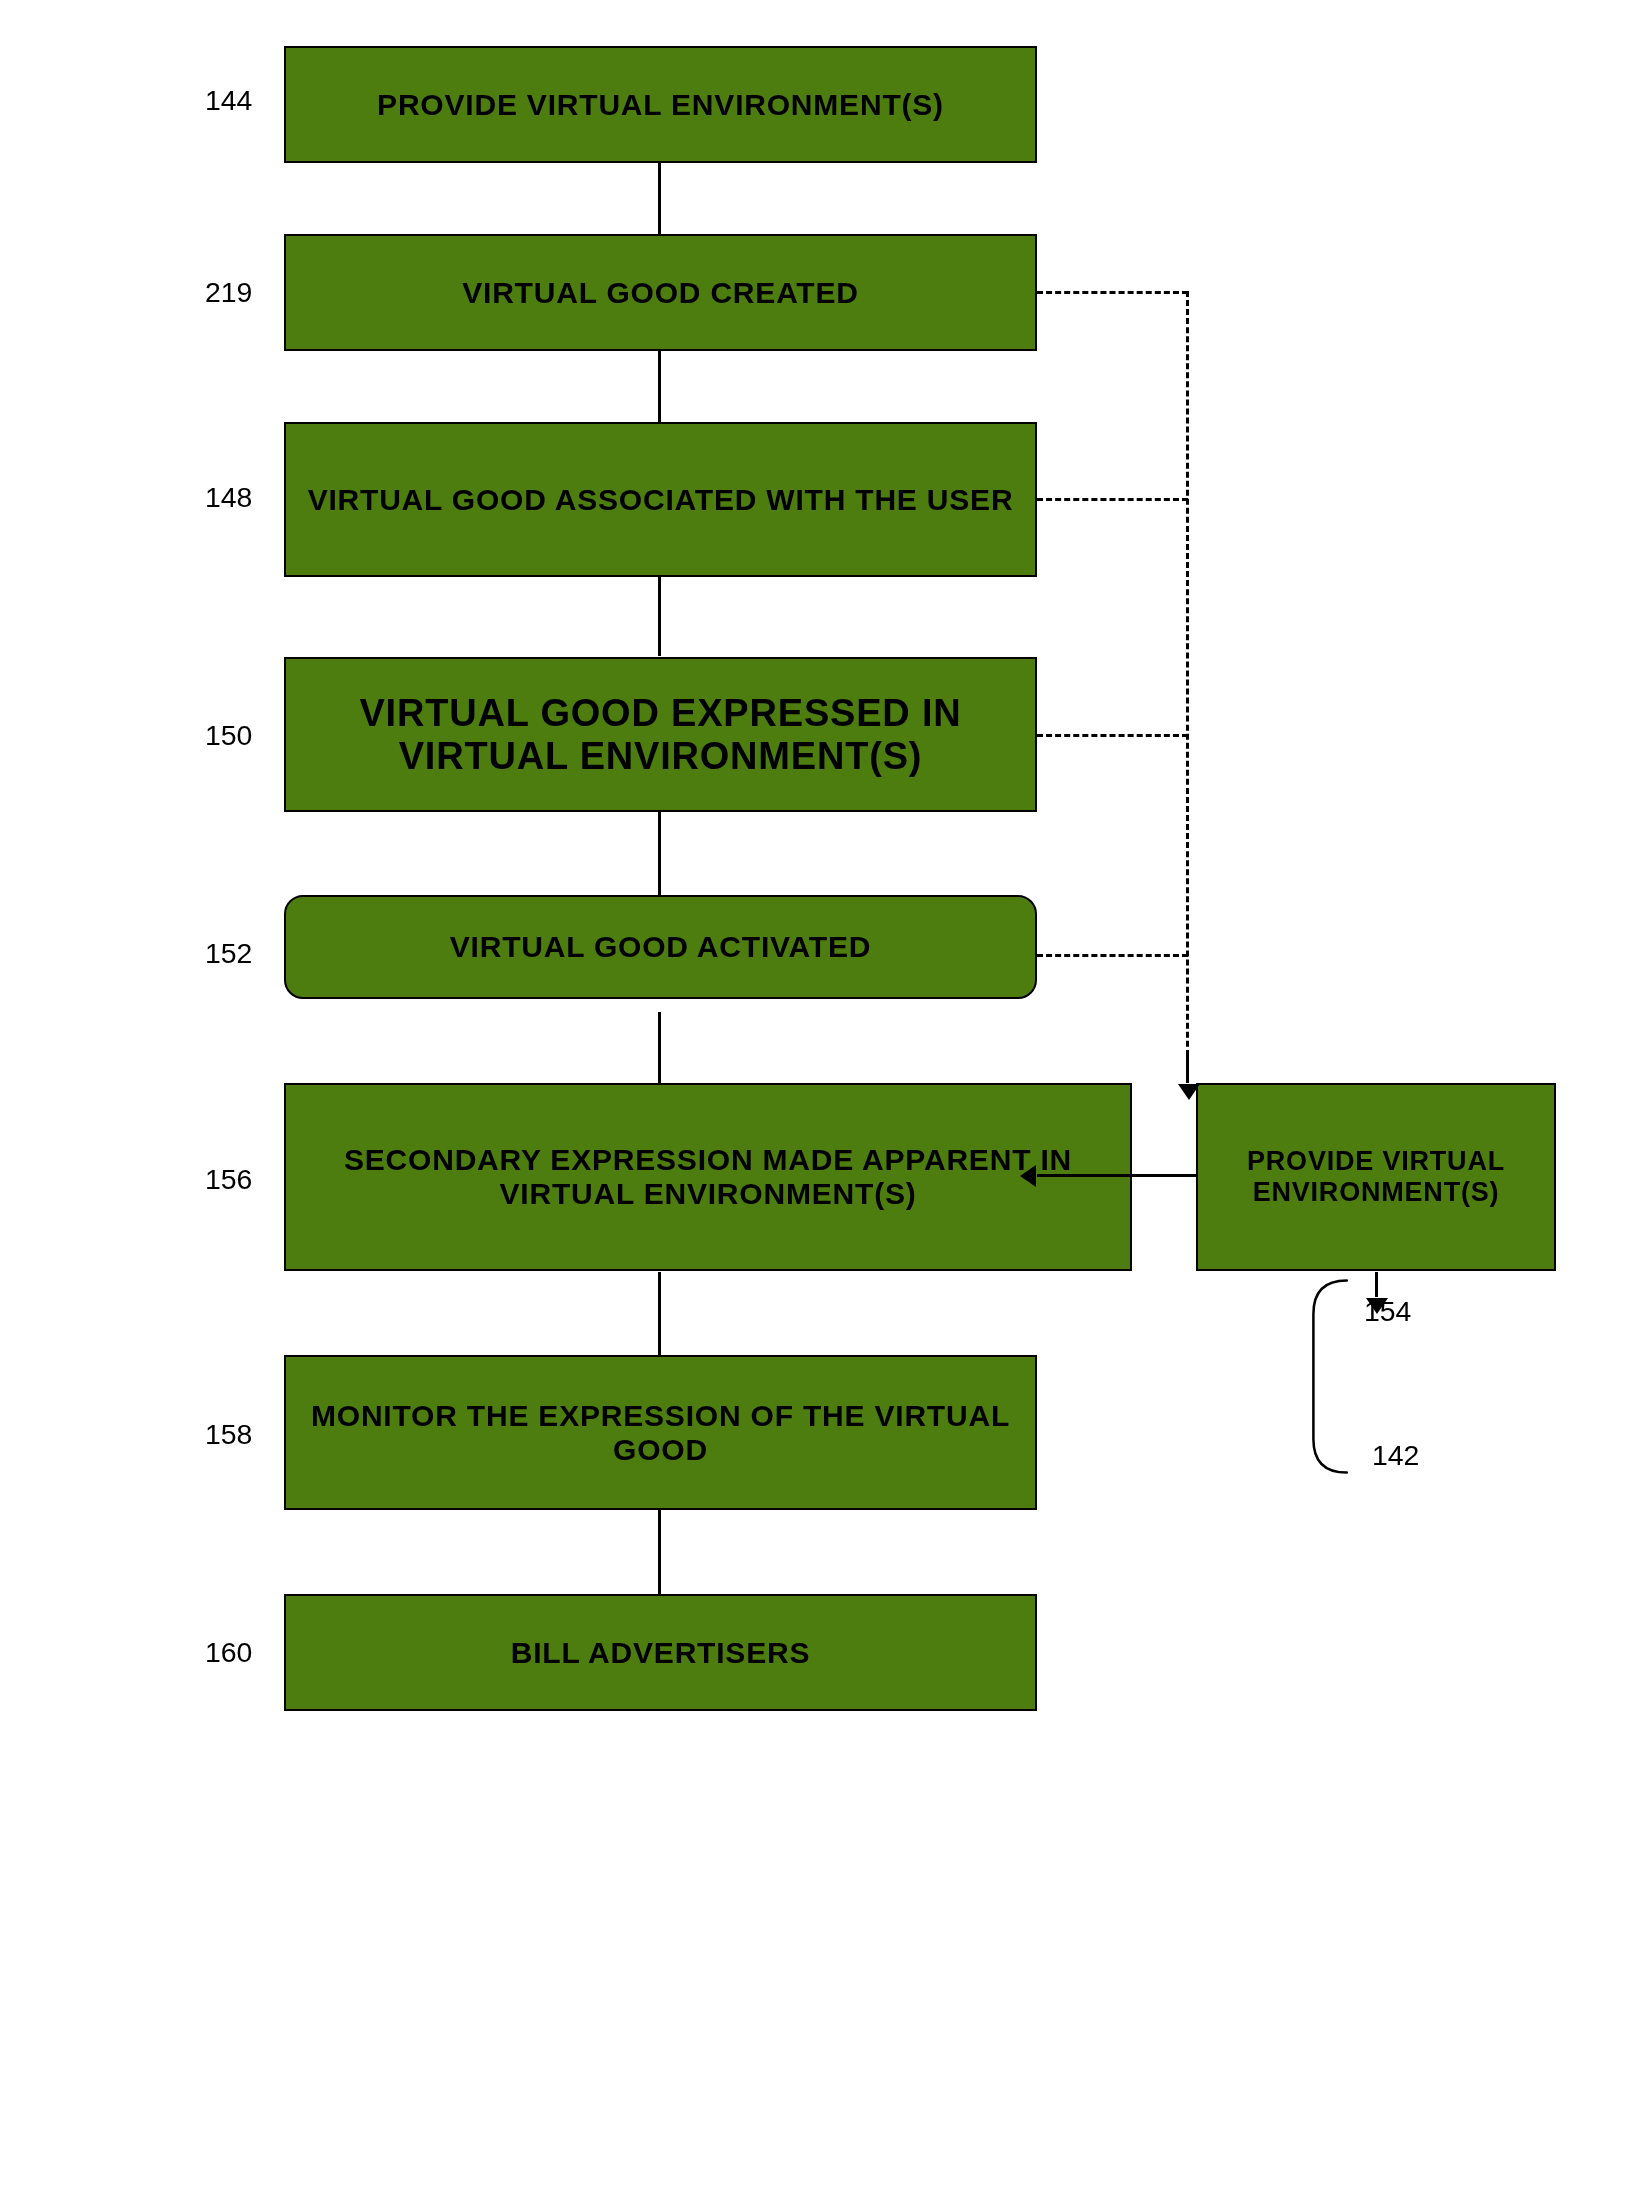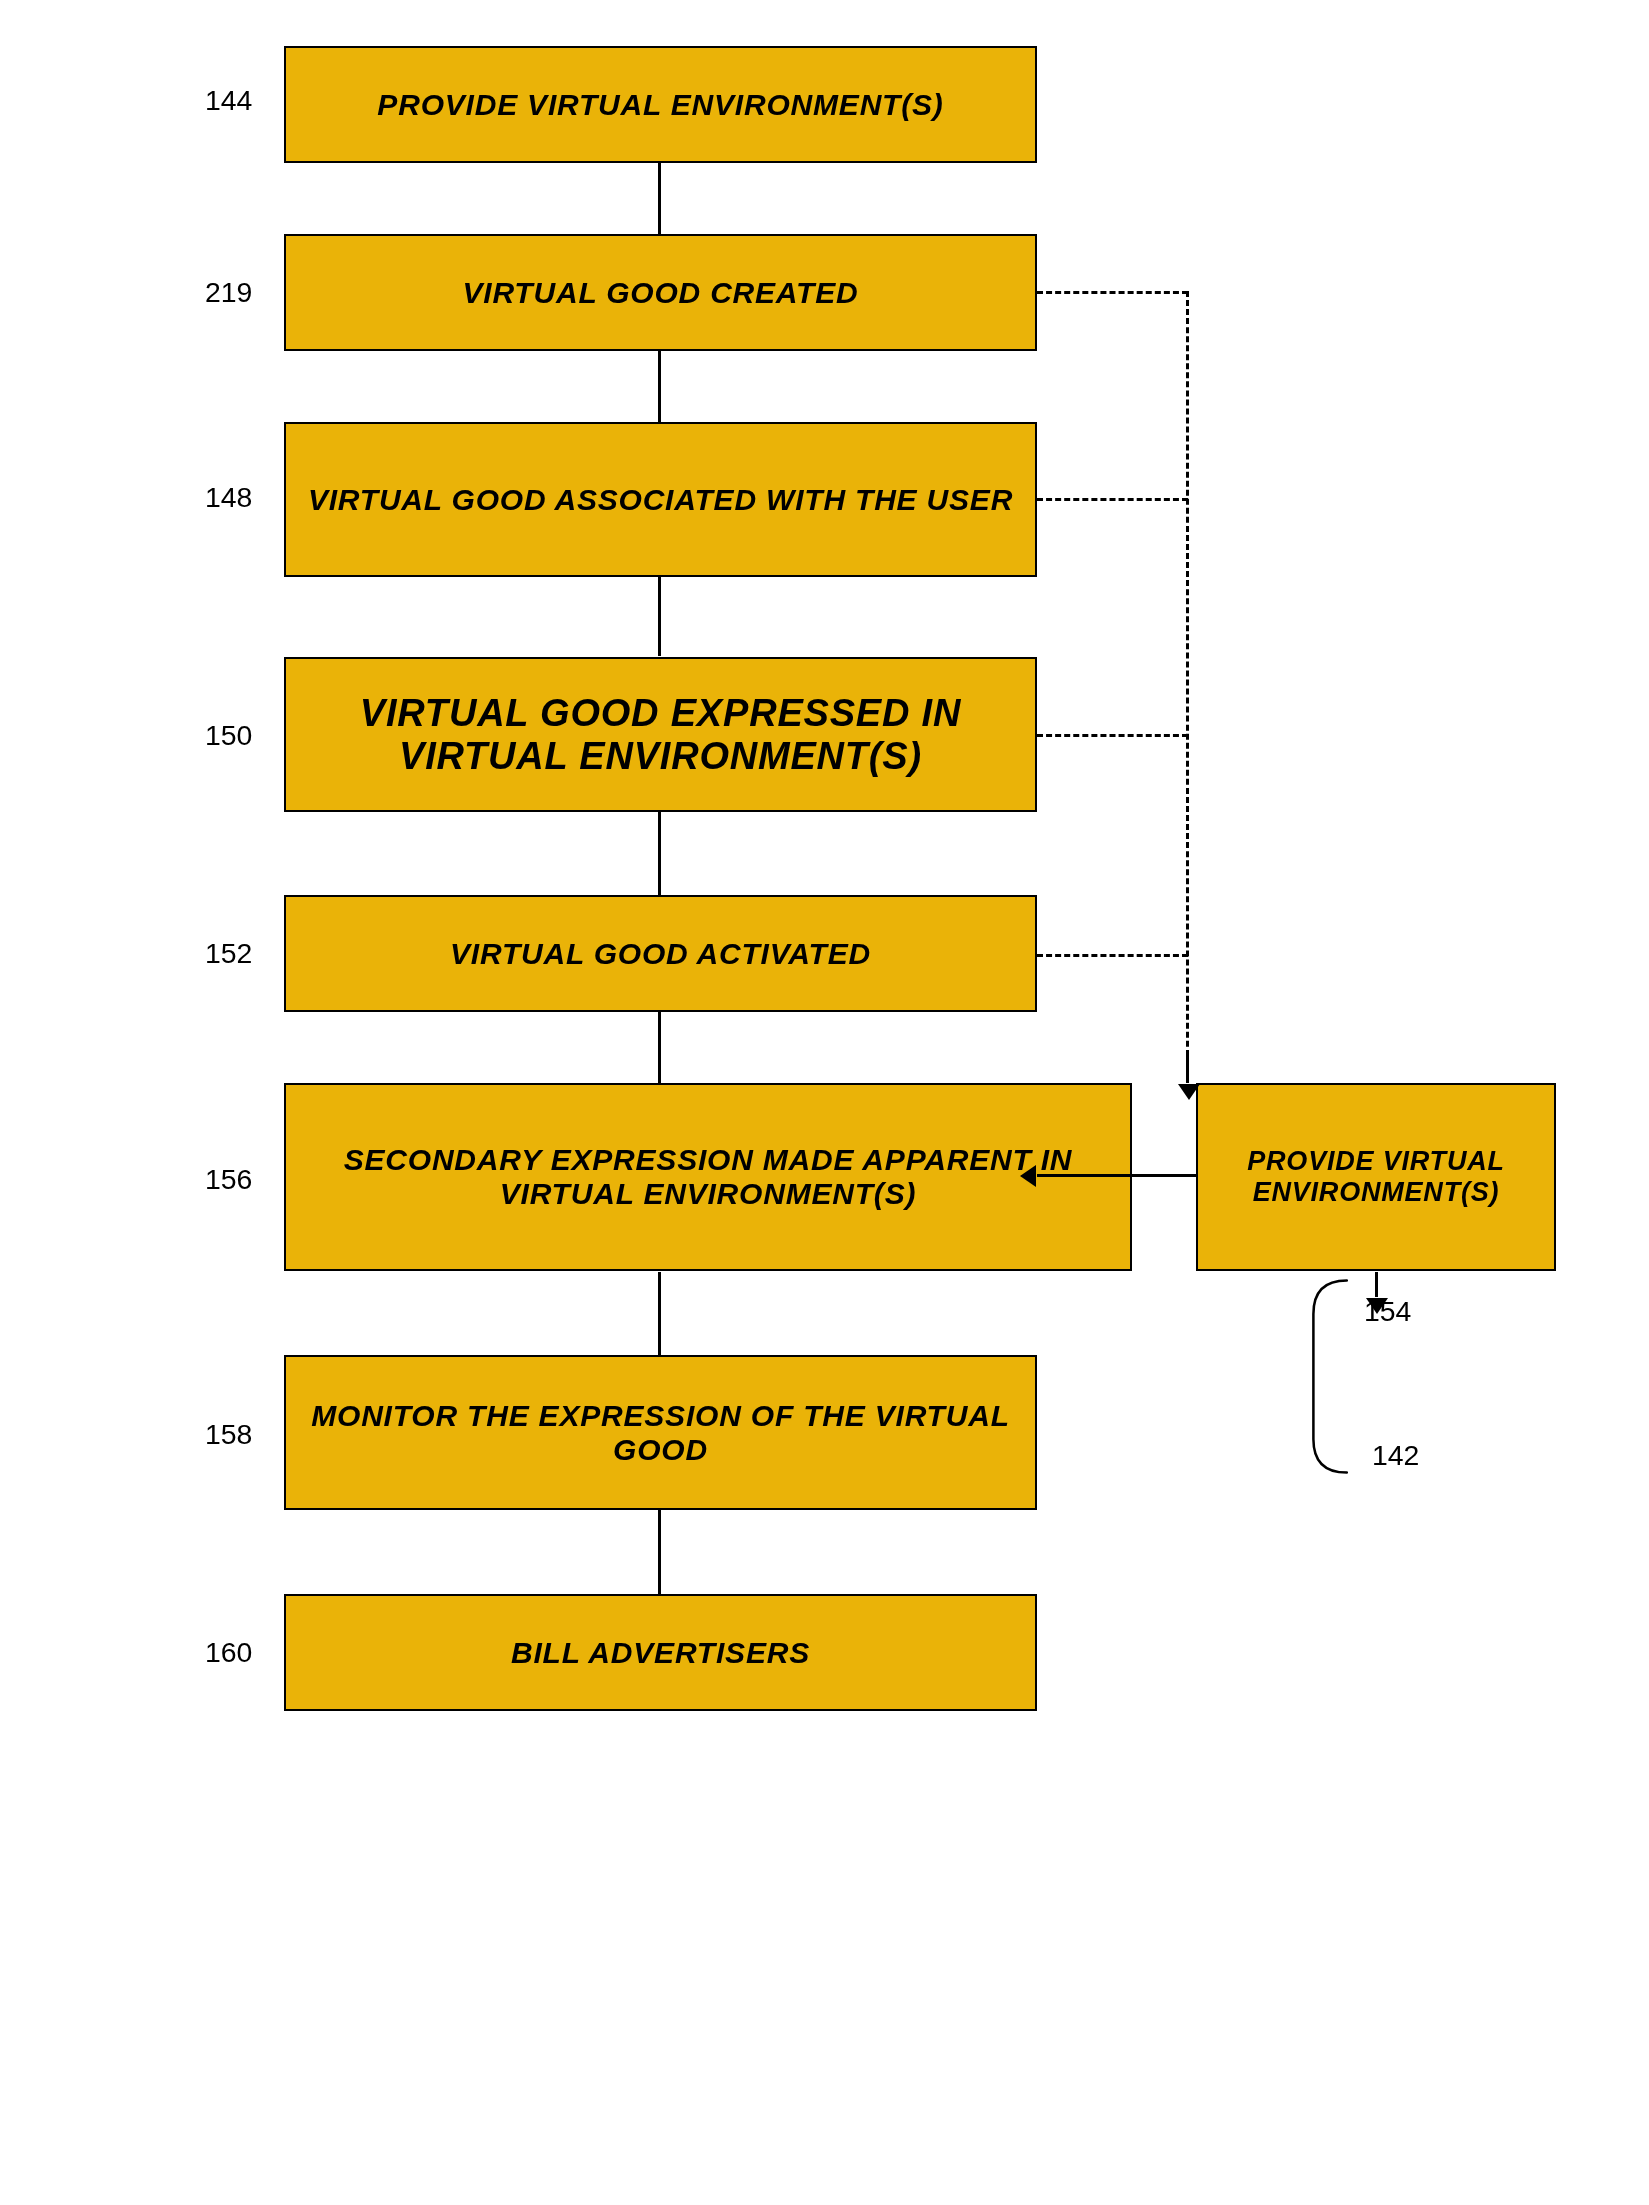--- a/index.html
+++ b/index.html
@@ -16,30 +16,29 @@
       position: relative;
       width: 1650px;
       height: 2205px;
       background: #ffffff;
     }
 
     
     .flow-box {
       position: absolute;
       border: 2.5px solid #000000;
-      background: #eab308;
+      background: #4d7c0f;
       display: flex;
       align-items: center;
       justify-content: center;
       text-align: center;
       font-size: 30px;
       font-weight: bold;
       letter-spacing: 0.8px;
       padding: 8.4px 16.7px;
-      font-style: italic;
     }
 
     
     .label {
       position: absolute;
       font-size: 28.4px;
       font-weight: normal;
       color: #000;
     }
   </style>
@@ -81,21 +80,21 @@
   <div class="flow-box" style="left:284px; top:657px; width:753px; height:155px; font-size:38px;">
     <span>VIRTUAL GOOD EXPRESSED IN VIRTUAL ENVIRONMENT(S)</span>
   </div>
   <div class="label" style="left:205px; top:719px;">150</div>
 
   <div style="position:absolute; left:658px; top:811px; width:3.3px; height:84px; background:#000;">
     <div style="position:absolute; bottom:-16.7px; left:50%; transform:translateX(-50%); width:0; height:0;
                 border-left:11.7px solid transparent; border-right:11.7px solid transparent; border-top:16.7px solid #000;"></div>
   </div>
 
-  <div class="flow-box" style="left:284px; top:895px; width:753px; height:117px; font-size:30px;">
+  <div class="flow-box" style="left:284px; top:895px; width:753px; height:104px; font-size:30px;border-radius:19px;">
     <span>VIRTUAL GOOD ACTIVATED</span>
   </div>
   <div class="label" style="left:205px; top:937px;">152</div>
 
   <div style="position:absolute; left:658px; top:1012px; width:3.3px; height:71px; background:#000;">
     <div style="position:absolute; bottom:-16.7px; left:50%; transform:translateX(-50%); width:0; height:0;
                 border-left:11.7px solid transparent; border-right:11.7px solid transparent; border-top:16.7px solid #000;"></div>
   </div>
 
   <div class="flow-box" style="left:284px; top:1083px; width:848px; height:188px; font-size:30px;">

